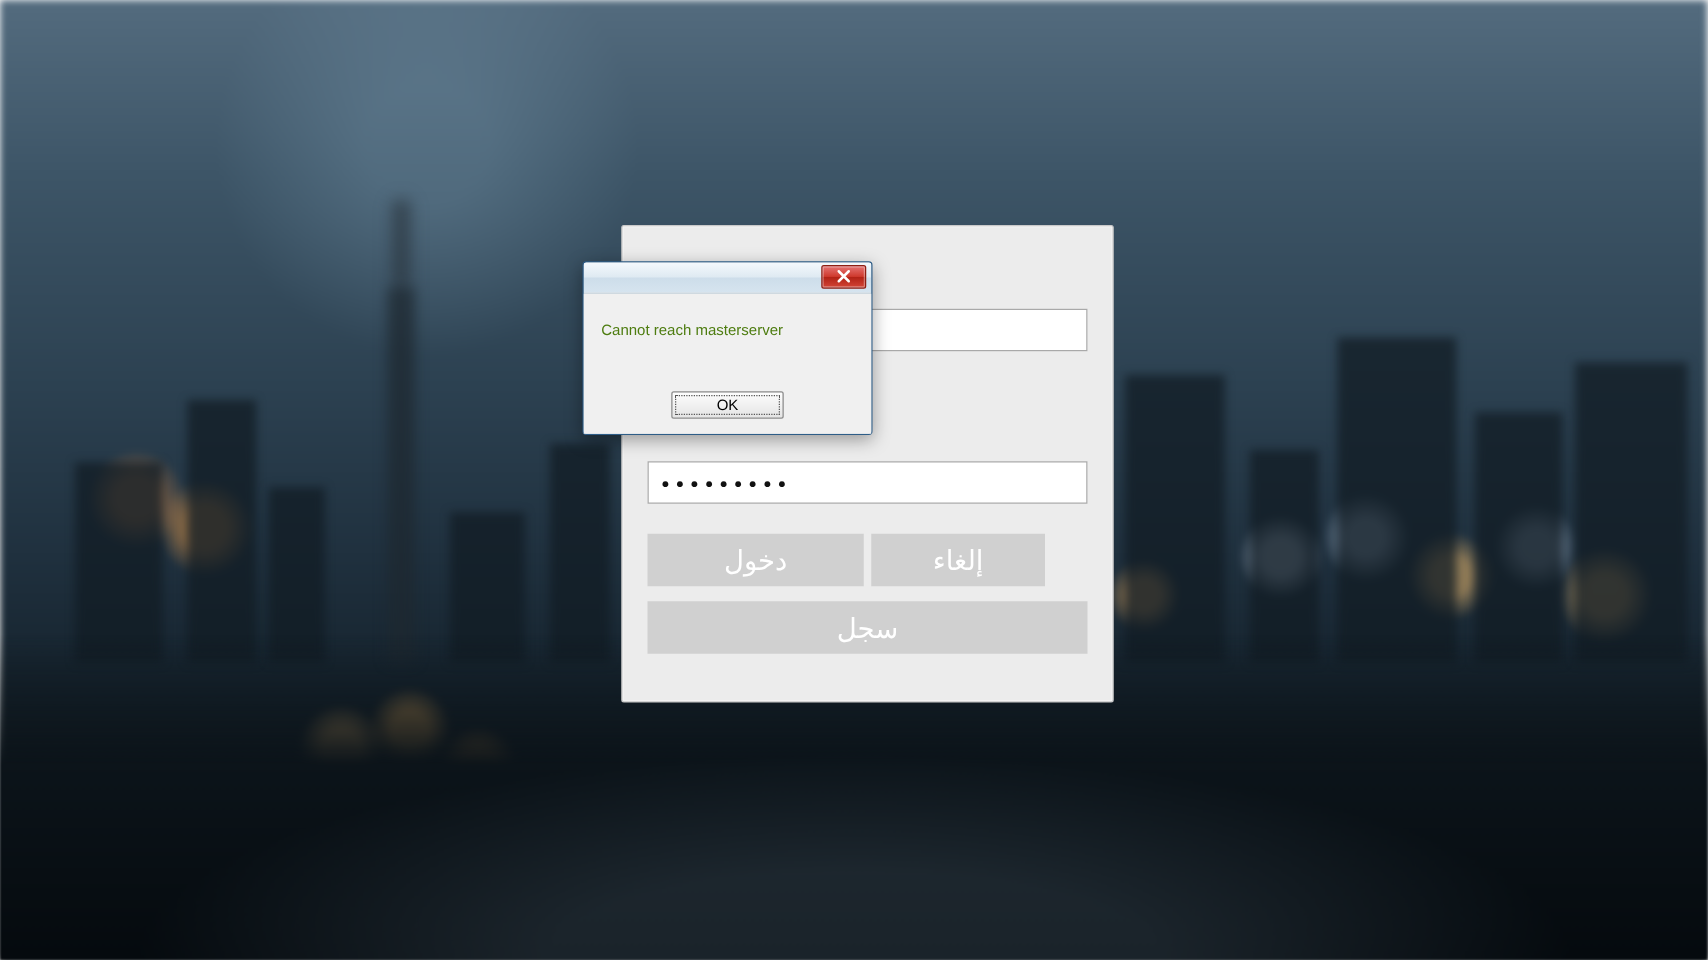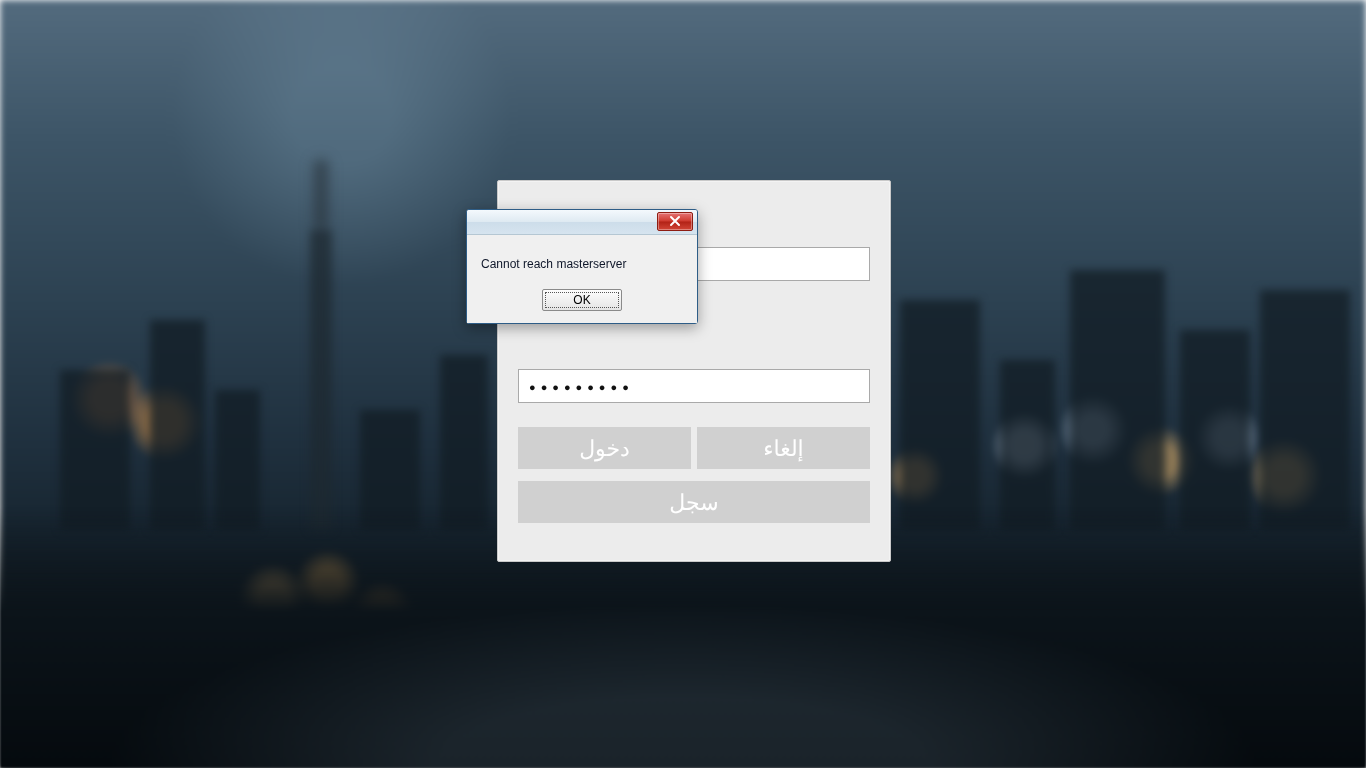--- a/index.html
+++ b/index.html
@@ -58,21 +58,21 @@
     font:700 16px/34px Arial,Tahoma;color:#111;letter-spacing:.3px;
   }
   .email{top:66px}
   .pwd{top:188px;letter-spacing:5px;font-size:11px}
   .abtn{
     position:absolute;height:42px;background:#d0d0d0;color:#fff;
     font:400 22px/42px Tahoma,Arial;text-align:center;cursor:pointer;
     border:0;
   }
   .login{left:20px;top:246px;width:173px}
-  .cancel{left:199px;top:246px;width:173px}
+  .cancel{left:199px;top:246px;width:139px}
   .register{left:20px;top:300px;width:352px}
   
   .dlg{
     position:absolute;left:466px;top:209px;width:230px;
     border:1px solid #2e5d87;border-radius:3px;
     box-shadow:0 4px 14px rgba(0,0,0,.35);
     background:#f0f0f0;
   }
   .dlg-titlebar{
     height:24px;position:relative;border-bottom:1px solid #b5c7d3;
@@ -80,29 +80,29 @@
     border-radius:2px 2px 0 0;
   }
   .dlg-close{
     position:absolute;right:4px;top:2px;width:34px;height:17px;border-radius:2px;
     background:linear-gradient(180deg,#e57373 0%,#cf3a2e 48%,#b22216 52%,#d24536 100%);
     border:1px solid #8e1d12;box-shadow:inset 0 0 0 1px rgba(255,255,255,.35);
     cursor:pointer;
   }
   .dlg-close svg{display:block;margin:2px auto}
   .dlg-body{
-    padding:22px 14px 12px;font:12px/14px Tahoma,Arial;color:#0f172a;background:#f0f0f0;
+    padding:22px 14px 12px;font:12px/14px Tahoma,Arial;color:#4d7c0f;background:#f0f0f0;
   }
   .dlg-foot{
     background:#f0f0f0;padding:6px 0 12px;text-align:center;
   }
   .dlg-ok{
-    width:80px;height:22px;font:12px Tahoma,Arial;cursor:pointer;
+    width:90px;height:22px;font:12px Tahoma,Arial;cursor:pointer;
     background:linear-gradient(180deg,#fdfdfd,#e4e4e4);
-    border:1px solid #8a8a8a;border-radius:2px;outline:1px dotted #555;outline-offset:-4px;
+    border:1px solid #8a8a8a;border-radius:2px;outline:1px dotted #555;outline-offset:-4px;margin-top:24px;
   }
 </style>
 </head>
 <body>
 
 <div class="bg"></div>
 <div class="skyline">
   <div class="bld b1"></div>
     <div class="bld b2"></div>
     <div class="bld b3"></div>

